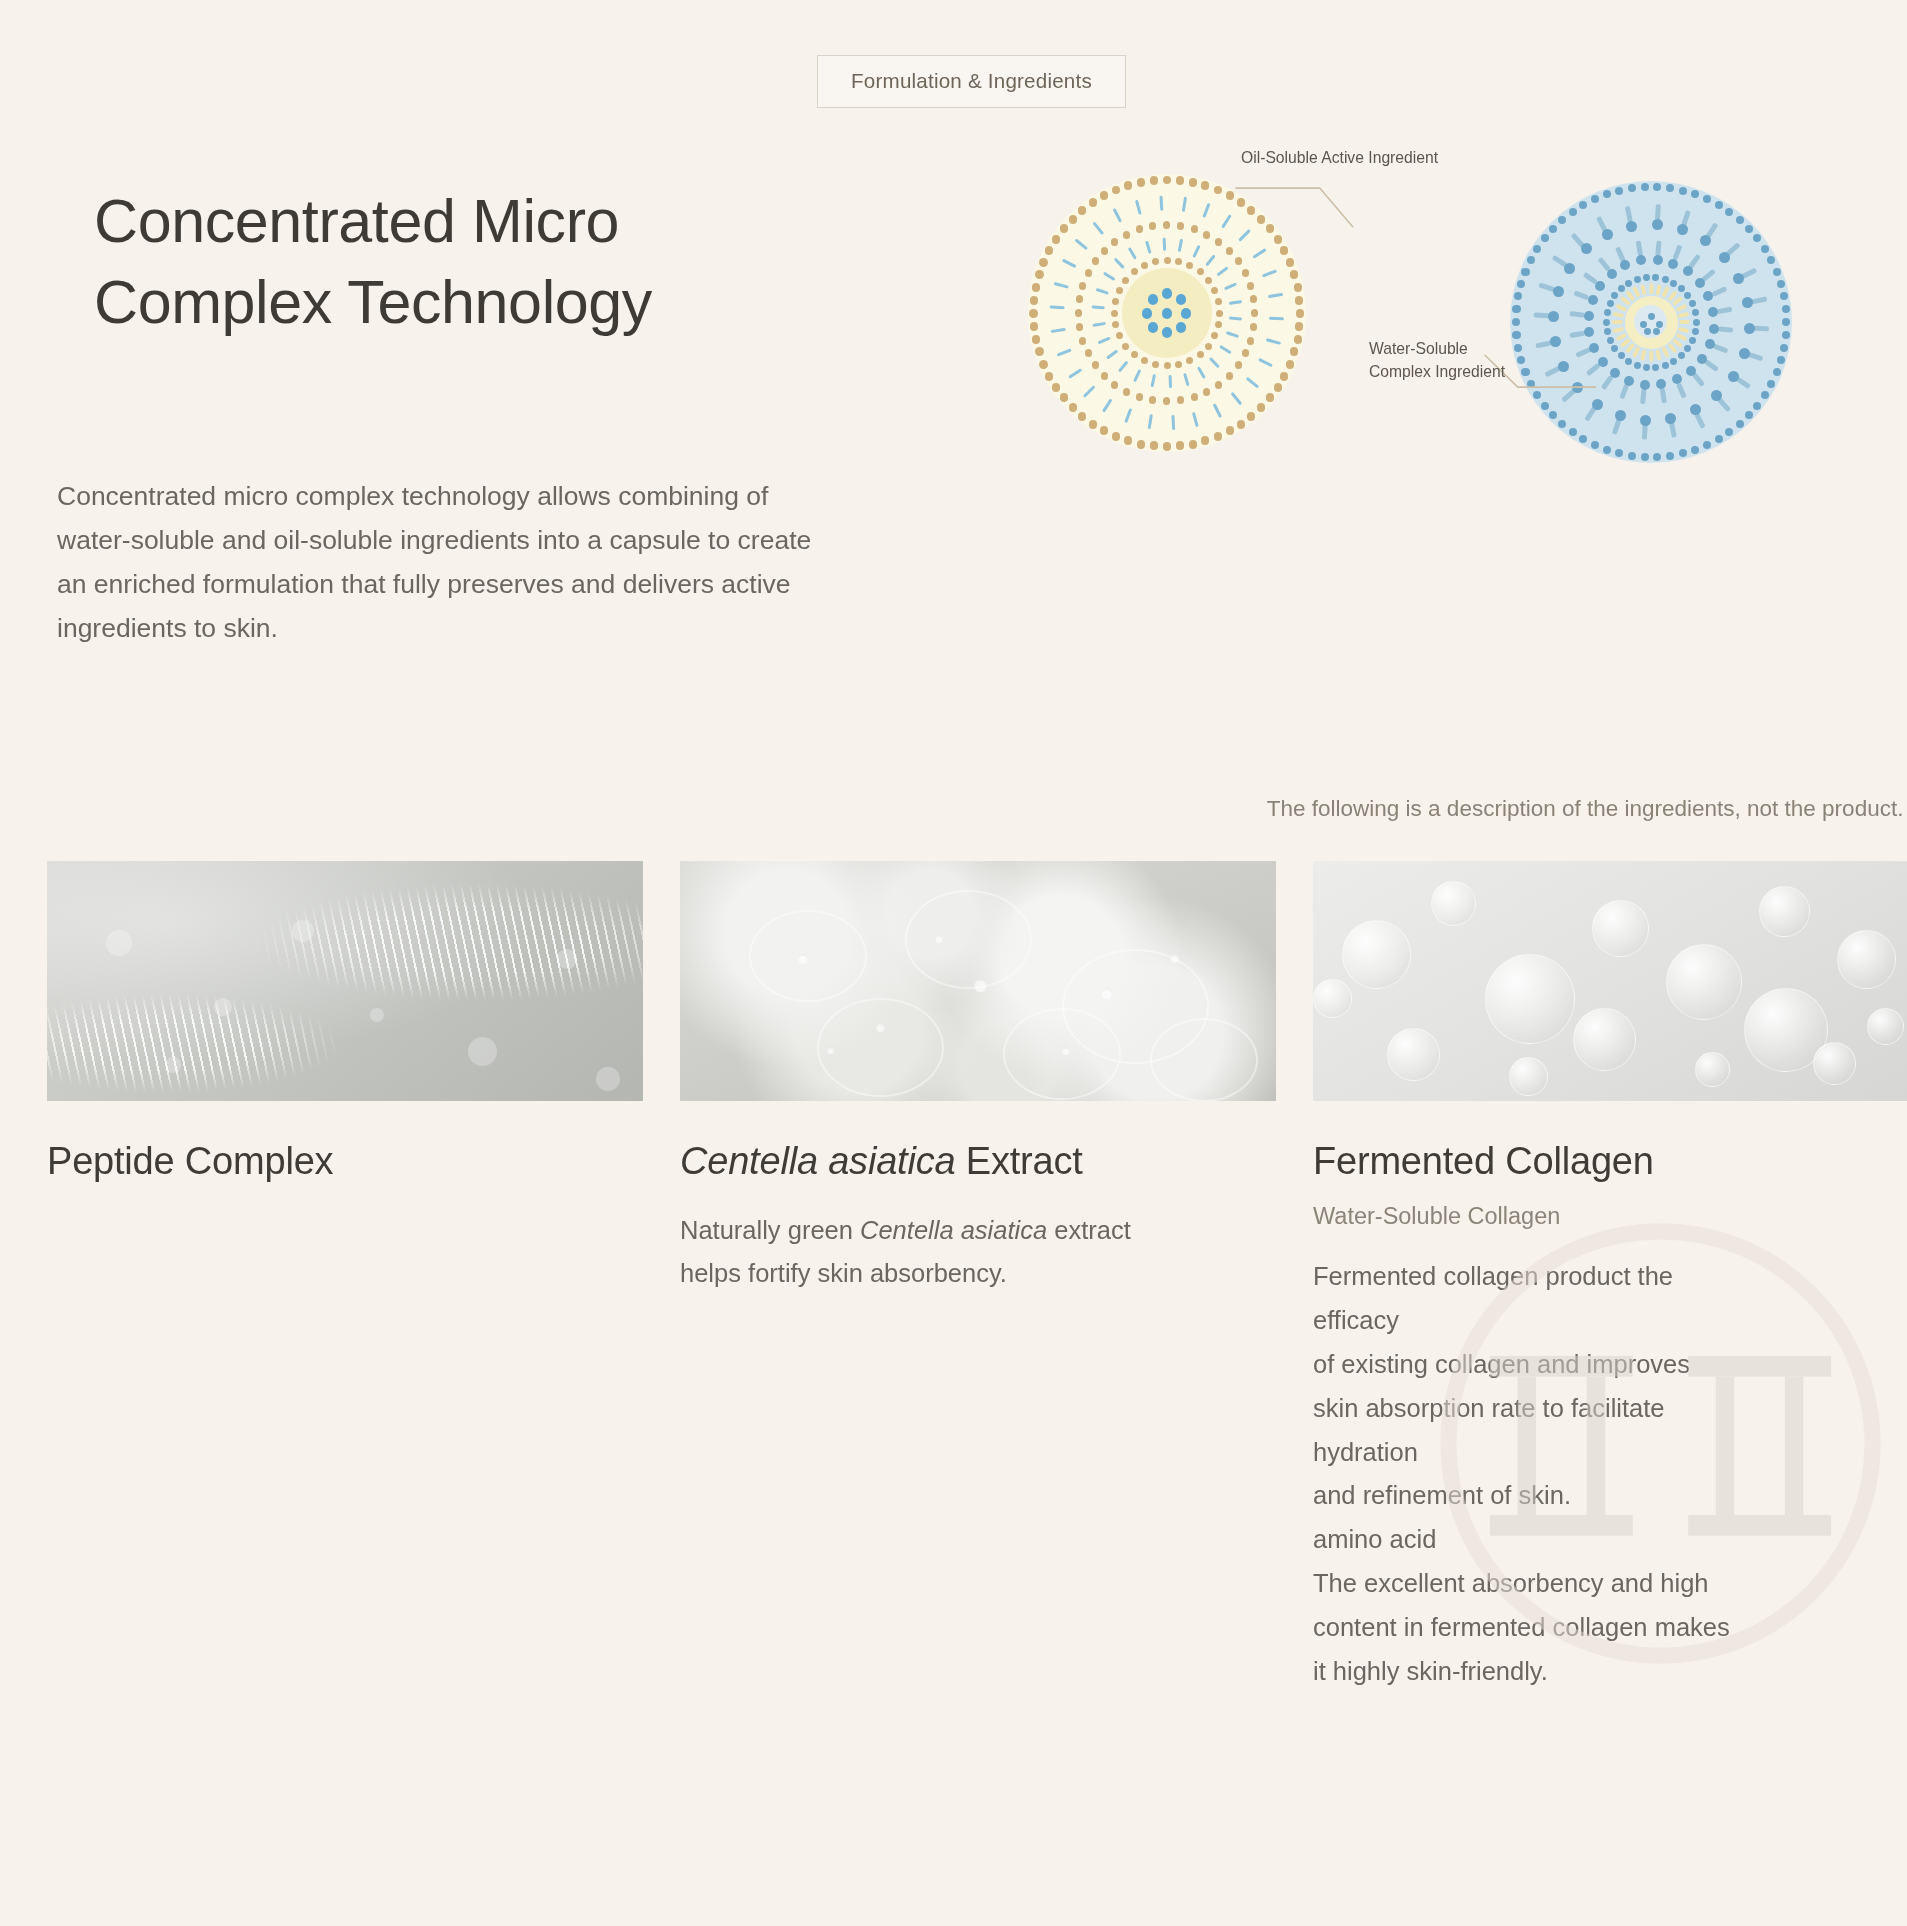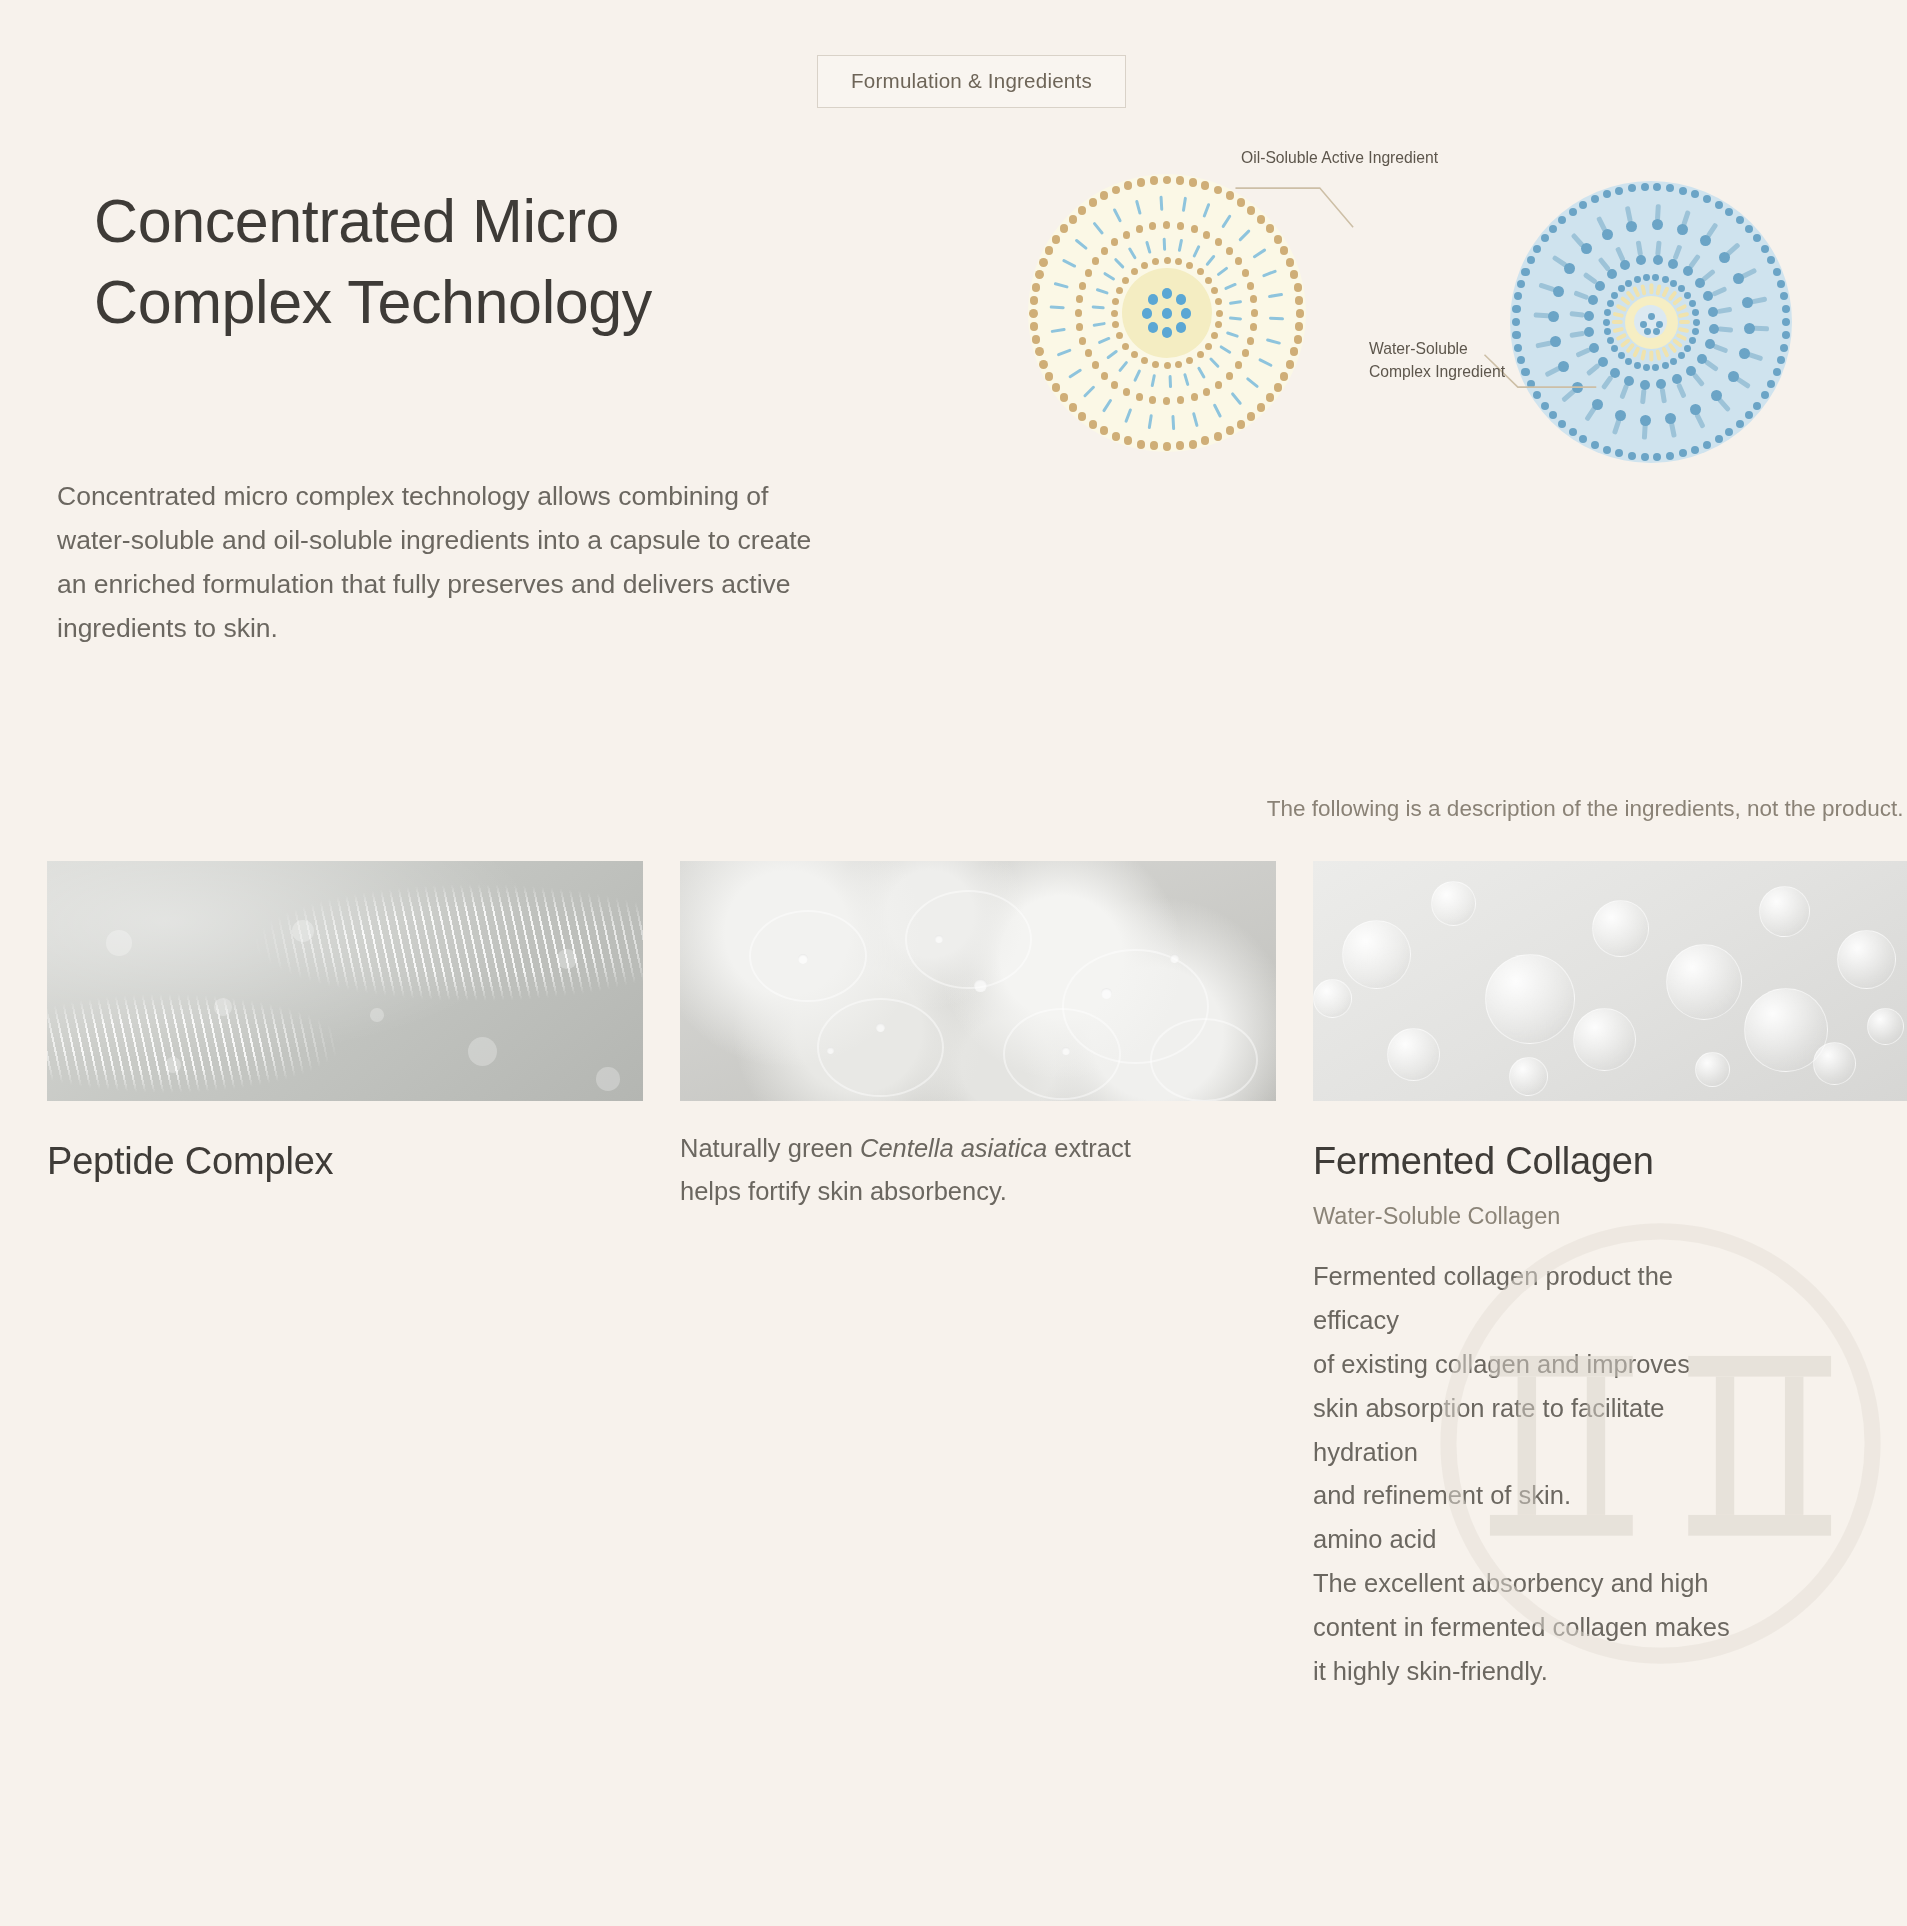--- a/index.html
+++ b/index.html
@@ -719,20 +719,23 @@
           <div class="leaf-vein" style="left: 470px; top: 157px; width: 108px; height: 84px;"></div>
           <div class="droplet" style="left: 118px; top: 93px; width: 9.8px; height: 9.8px;"></div>
           <div class="droplet" style="left: 255px; top: 74px; width: 7.8px; height: 7.8px;"></div>
           <div class="droplet" style="left: 294px; top: 118px; width: 12.7px; height: 12.7px;"></div>
           <div class="droplet" style="left: 196px; top: 162px; width: 8.8px; height: 8.8px;"></div>
           <div class="droplet" style="left: 421px; top: 127px; width: 10.8px; height: 10.8px;"></div>
           <div class="droplet" style="left: 382px; top: 186px; width: 7.8px; height: 7.8px;"></div>
           <div class="droplet" style="left: 147px; top: 186px; width: 6.9px; height: 6.9px;"></div>
           <div class="droplet" style="left: 490px; top: 93px; width: 8.8px; height: 8.8px;"></div>
         </div>
+      <div class="card-title">
+        <span class="sci">Centella asiatica</span><span> Extract</span>
+      </div>
       <div class="card-body">
         <span>Naturally green </span><span class="sci">Centella asiatica</span><span> extract</span><br>
         <span>helps fortify skin absorbency.</span>
       </div>
     </div>
 
     <div class="card">
       <div class="card-photo photo-bubbles" id="photo3">
           <div class="bubble" style="left: 29px; top: 59px; width: 69px; height: 69px;"></div>
           <div class="bubble" style="left: 118px; top: 19.6px; width: 45px; height: 45px;"></div>

